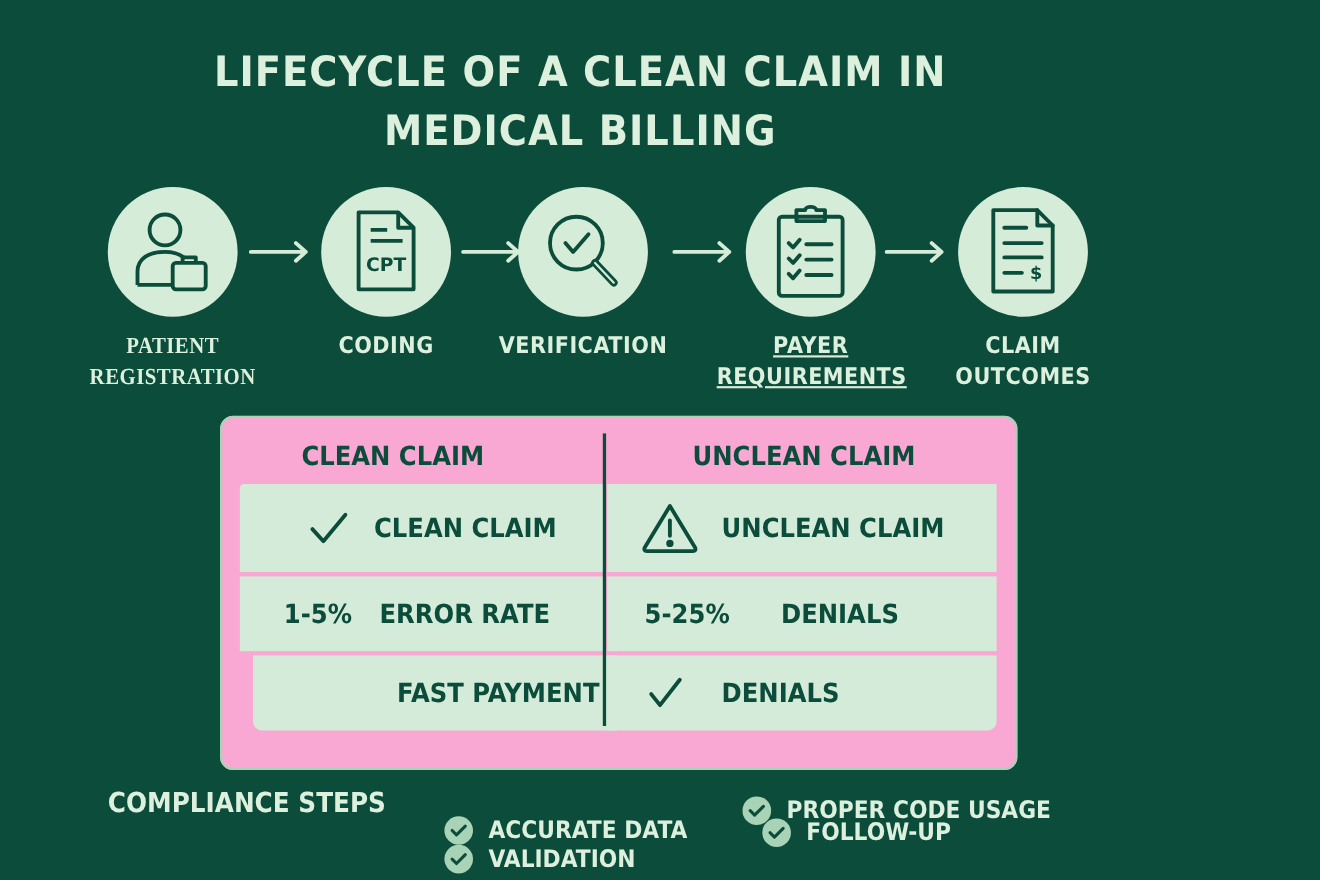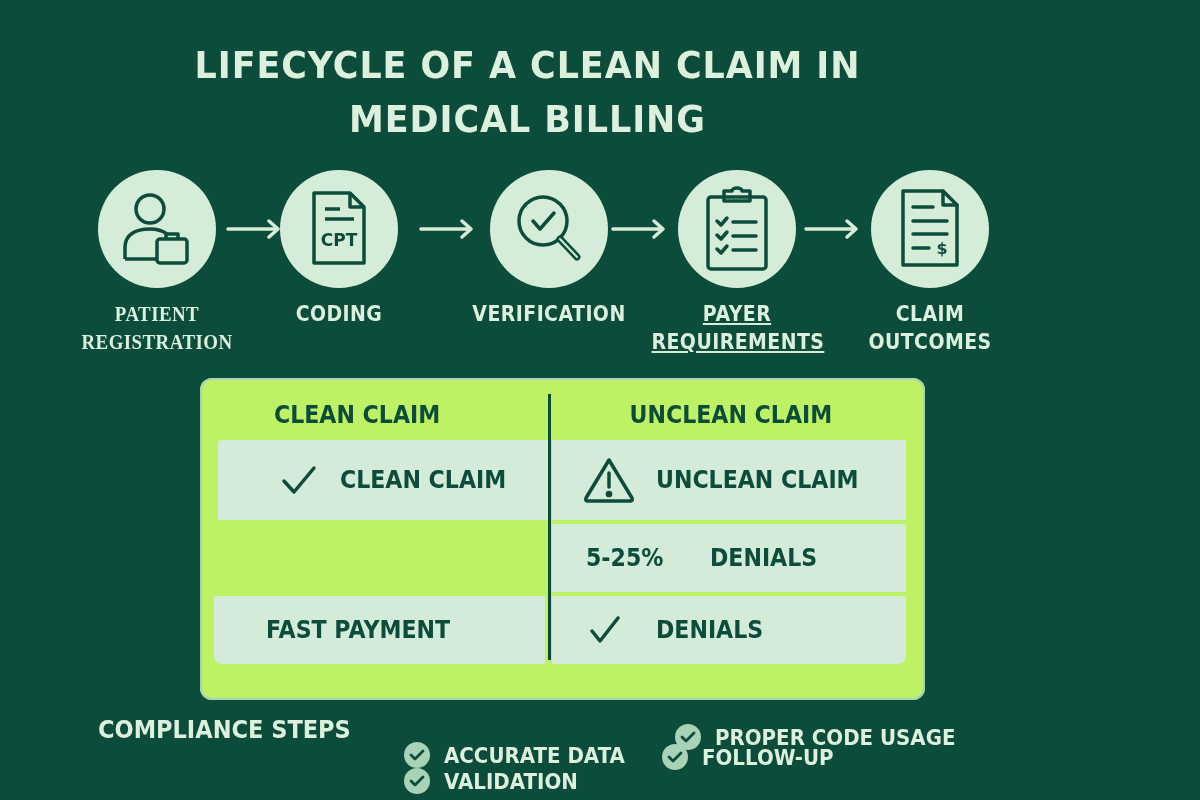--- a/index.html
+++ b/index.html
@@ -27,21 +27,21 @@
   }
   .step .label {
     margin-top: 12px; font-weight: bold; font-size: 21px; line-height: 28px;
     color: #dcf0dd; letter-spacing: 0.5px;
     transform: scaleX(0.9);
   }
   .arrow { position: absolute; top: 217px; width: 56px; height: 24px; }
 
   .panel {
     position: absolute; left: 200px; top: 378px; width: 725px; height: 322px;
-    background: #bef264; border-radius: 12px;
+    background: #f9a8d4; border-radius: 12px;
     box-shadow: inset 0 0 0 2px #a9d3b6;
   }
   .panel-head {
     position: absolute; top: 14px; height: 46px; font-weight: bold;
     font-size: 24px; color: #0c4c3b; line-height: 46px;
     transform: scaleX(0.92);
   }
   .divider {
     position: absolute; left: 348px; top: 16px; width: 3px; height: 266px; background: #0c4c3b;
   }
@@ -89,39 +89,39 @@
   <div class="label">
     <div>PATIENT</div>
     <div>REGISTRATION</div>
   </div>
 </div>
 
 <svg class="arrow" style="left:226px;" viewBox="0 0 56 24" fill="none" stroke="#d4ecd8" stroke-width="3.5" stroke-linecap="round" stroke-linejoin="round">
   <path d="M2 12 H52 M43 4 L52 12 L43 20"></path>
 </svg>
 
-<div class="step" style="left:244px;">
+<div class="step" style="left:256px;">
   <div class="circle">
     <svg width="70" height="80" viewBox="0 0 70 80" fill="none" stroke="#0c4c3b" stroke-width="3.5" stroke-linejoin="round">
       <path d="M10 4 H46 L60 18 V74 H10 Z"></path>
       <path d="M46 4 V18 H60"></path>
       <path d="M21 20 H36 M21 30 H50"></path>
       <text x="35" y="57" text-anchor="middle" font-family="DejaVu Sans, sans-serif" font-size="17" font-weight="bold" fill="#0c4c3b" stroke="none">CPT</text>
     </svg>
   </div>
   <div class="label">
     <div>CODING</div>
   </div>
 </div>
 
 <svg class="arrow" style="left:419px;" viewBox="0 0 56 24" fill="none" stroke="#d4ecd8" stroke-width="3.5" stroke-linecap="round" stroke-linejoin="round">
   <path d="M2 12 H52 M43 4 L52 12 L43 20"></path>
 </svg>
 
-<div class="step" style="left:454px;">
+<div class="step" style="left:435px;">
   <div class="circle">
     <svg width="80" height="80" viewBox="0 0 80 80" fill="none" stroke="#0c4c3b" stroke-width="3.5" stroke-linecap="round" stroke-linejoin="round">
       <circle cx="34" cy="32" r="24"></circle>
       <path d="M24 32 L31 40 L45 24"></path>
       <path d="M51 50 L68 68" stroke-width="7"></path>
       <path d="M51 50 L68 68" stroke="#d4ecd8" stroke-width="2"></path>
     </svg>
   </div>
   <div class="label">
     <div>VERIFICATION</div>
@@ -179,26 +179,30 @@
   </div>
   <div class="cell" style="left:352px; top:62px; width:354px; height:80px;">
     <svg style="margin-left:30px;" width="54" height="48" viewBox="0 0 54 48" fill="none" stroke="#0c4c3b" stroke-width="3.5" stroke-linecap="round" stroke-linejoin="round">
       <path d="M27 4 L50 42 Q51 45 48 45 H6 Q3 45 4 42 Z"></path>
       <path d="M27 17 V31"></path>
       <circle cx="27" cy="38" r="1.6" fill="#0c4c3b"></circle>
     </svg>
     <span class="txt" style="margin-left:20px;">UNCLEAN CLAIM</span>
   </div>
 
+  <div class="cell" style="left:18px; top:146px; width:331px; height:68px;">
+    <span class="txt" style="margin-left:40px;">1-5%</span>
+    <span class="txt" style="margin-left:20px;">ERROR RATE</span>
+  </div>
   <div class="cell" style="left:352px; top:146px; width:354px; height:68px;text-align:right;">
     <span class="txt" style="margin-left:34px;">5-25%</span>
     <span class="txt" style="margin-left:40px;">DENIALS</span>
   </div>
 
-  <div class="cell" style="left:14px; top:218px; width:331px; height:68px; border-radius:0 0 0 8px;">
+  <div class="cell" style="left:30px; top:218px; width:331px; height:68px; border-radius:0 0 0 8px;justify-content:flex-end;">
     <span class="txt" style="margin-left:52px;">FAST PAYMENT</span>
   </div>
   <div class="cell" style="left:352px; top:218px; width:354px; height:68px; border-radius:0 0 8px 0;">
     <svg style="margin-left:36px;" width="34" height="32" viewBox="0 0 34 32" fill="none" stroke="#0c4c3b" stroke-width="3.5" stroke-linecap="round" stroke-linejoin="round">
       <path d="M4 17 L12 27 L30 4"></path>
     </svg>
     <span class="txt" style="margin-left:34px;">DENIALS</span>
   </div>
 
   <div class="divider"></div>
@@ -223,20 +227,20 @@
   <span class="t">PROPER CODE USAGE</span>
 </div>
 <div class="citem" style="left:404px; top:741px;margin-top:24px;">
   <span class="chk">
     <svg width="16" height="14" viewBox="0 0 16 14" fill="none" stroke="#0c4c3b" stroke-width="2.8" stroke-linecap="round" stroke-linejoin="round">
         <path d="M2 7 L6 11 L14 3"></path>
       </svg>
   </span>
   <span class="t">VALIDATION</span>
 </div>
-<div class="citem" style="left:662px; top:741px;text-align:center;">
+<div class="citem" style="left:693px; top:741px;text-align:center;">
   <span class="chk">
     <svg width="16" height="14" viewBox="0 0 16 14" fill="none" stroke="#0c4c3b" stroke-width="2.8" stroke-linecap="round" stroke-linejoin="round">
         <path d="M2 7 L6 11 L14 3"></path>
       </svg>
   </span>
   <span class="t">FOLLOW-UP</span>
 </div>
 
 </body></html>

